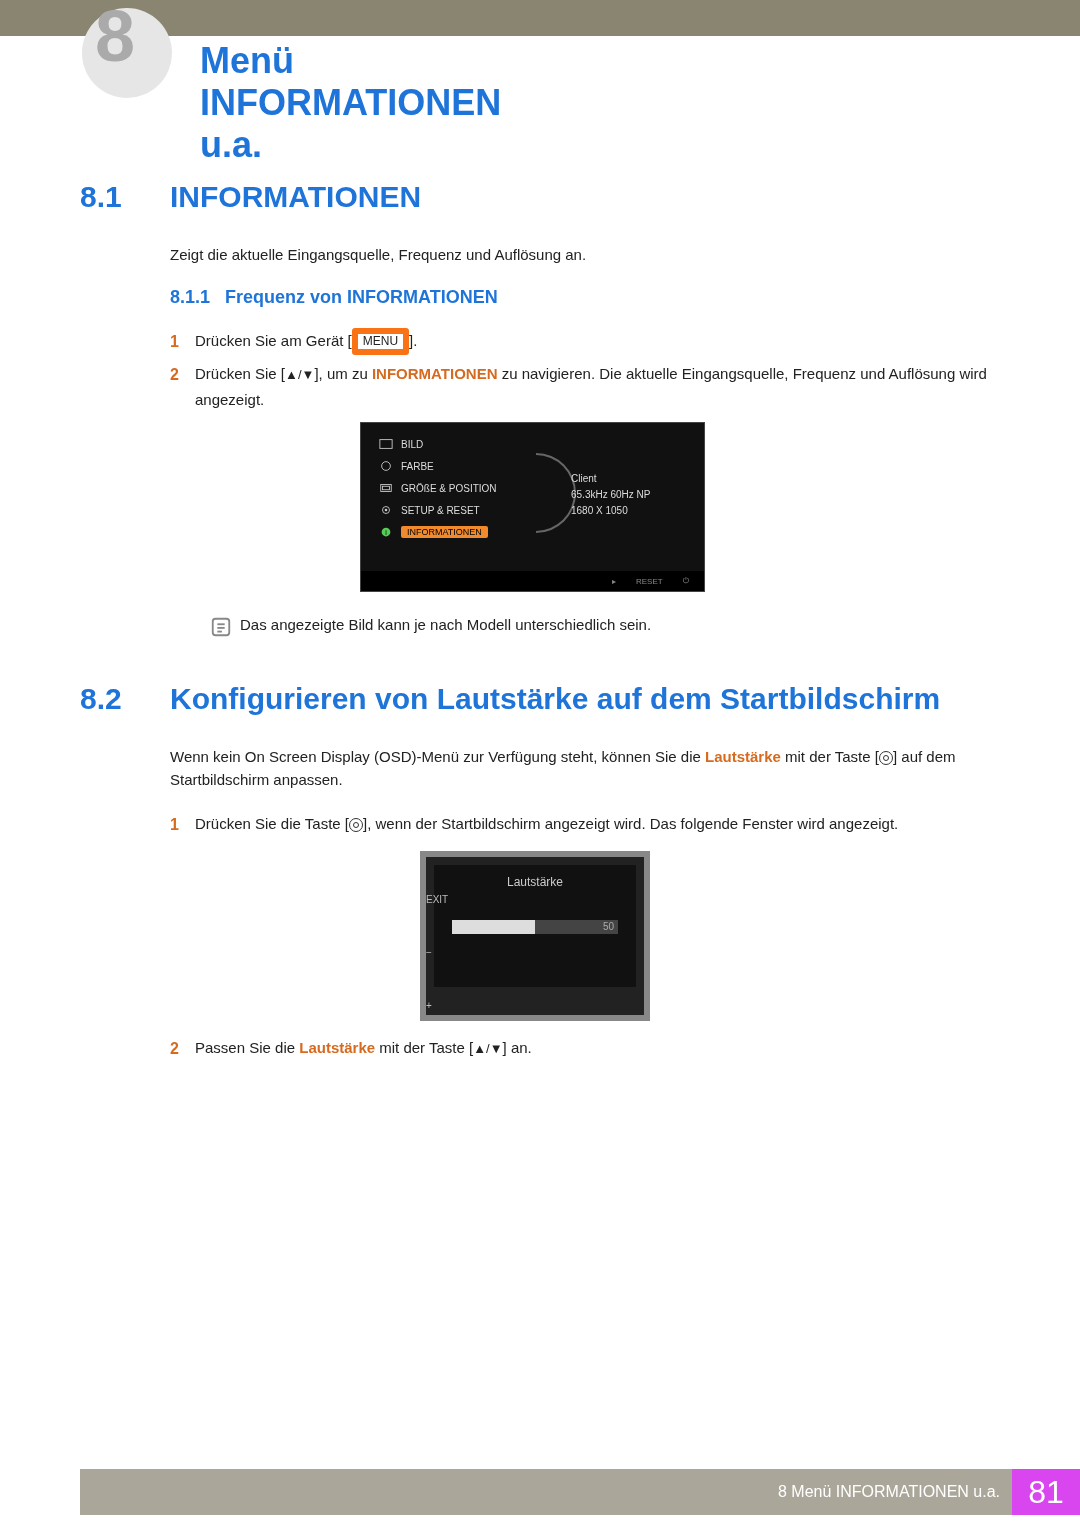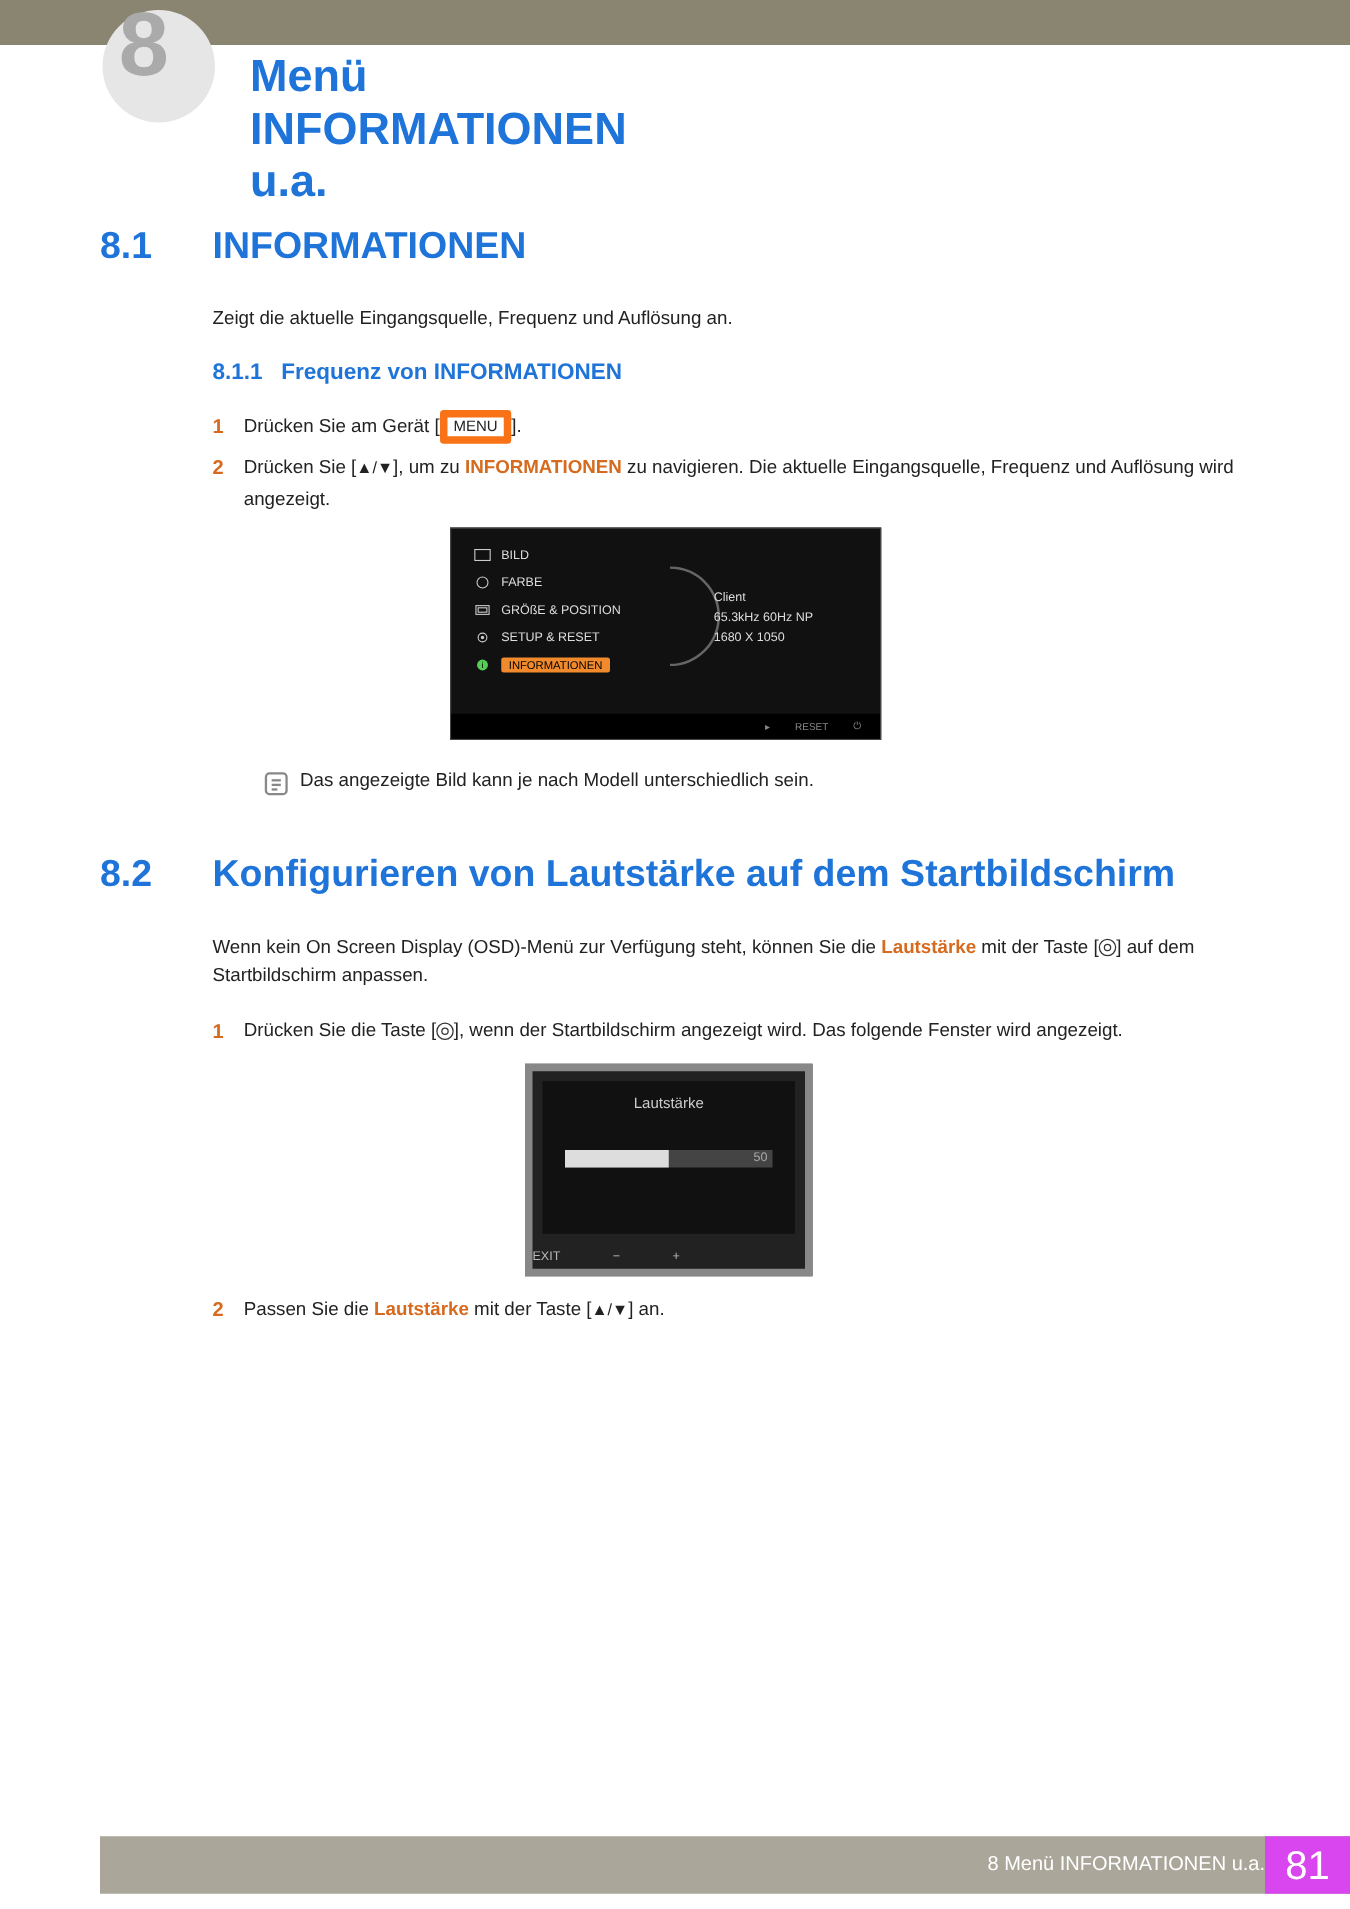--- a/index.html
+++ b/index.html
@@ -83,26 +83,26 @@
   .osd1-bottom-left span { border: 1px solid #666; padding: 0 4px; font-size: 8px; }
   .osd2 {
     width: 230px; height: 170px; background: #222; border: 6px solid #888; margin-left: 340px; margin-top: 12px; margin-bottom: 14px;
     position: relative; color: #ddd; font-size: 12px;
   }
   .osd2-inner { position: absolute; top: 8px; left: 8px; right: 8px; bottom: 28px; background: #111; }
   .osd2-title { text-align: center; padding-top: 10px; font-size: 12px; color: #ccc; }
   .osd2-bar { position: absolute; top: 55px; left: 18px; right: 18px; height: 14px; background: #444; }
   .osd2-fill { height: 100%; width: 50%; background: #ddd; }
   .osd2-val { position: absolute; right: 22px; top: 56px; font-size: 10px; color: #aaa; }
-  .osd2-bottom { position: absolute; bottom: 4px; left: 0; right: 0; display: flex; justify-content: flex-start; gap: 42px; font-size: 10px; color: #bbb; }
+  .osd2-bottom { position: absolute; bottom: 4px; left: 0; right: 0; display: flex; justify-content: center; gap: 42px; font-size: 10px; color: #bbb; flex-direction: column; }
   .footer-band {
     position: absolute; bottom: 12px; left: 80px; right: 0; height: 46px; background: #aaa69a;
     display: flex; align-items: center; justify-content: flex-end;
   }
-  .footer-text { color: #fff; font-size: 16px; }
+  .footer-text { color: #fff; font-size: 16px; padding-right: 12px; }
   .footer-page { background: #d946ef; color: #fff; font-size: 32px; width: 68px; height: 46px; display: flex; align-items: center; justify-content: center; }
   .circle-icon { display: inline-block; width: 14px; height: 14px; border: 1.5px solid #333; border-radius: 50%; position: relative; vertical-align: middle; }
   .circle-icon::after { content: ''; position: absolute; top: 3px; left: 3px; width: 4px; height: 4px; border: 1.5px solid #333; border-radius: 50%; }
   .mi-icon { width: 14px; height: 12px; display: inline-block; }
 </style>
 </head>
 <body>
 
 <div class="top-band"></div>
 <div class="chapter-circle"></div>

